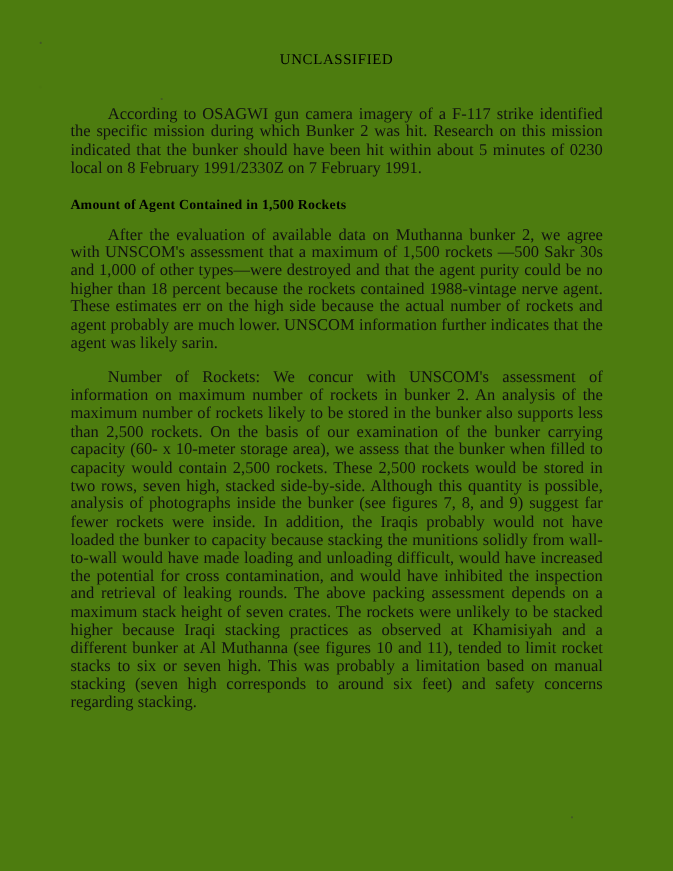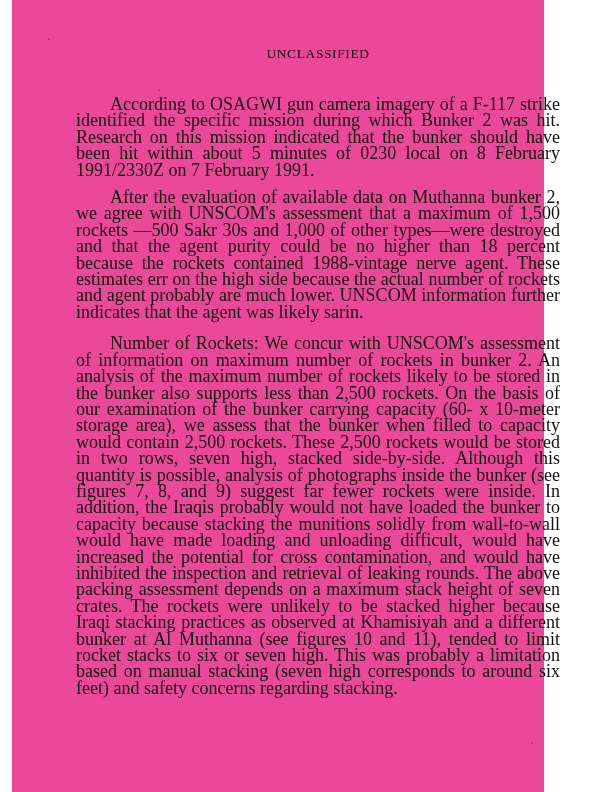--- a/index.html
+++ b/index.html
@@ -10,25 +10,25 @@
   body {
     width: 612px;
     height: 792px;
     position: relative;
     font-family: "Liberation Serif", serif;
     color: #000000;
     overflow: hidden;
   }
   .page {
     position: absolute;
-    left: 12px;
+    left: 0;
     top: 0;
-    width: 532px;
+    width: 612px;
     height: 792px;
-    background: #ec4899;
+    background: #4d7c0f;
   }
   .scan-noise {
     position: absolute;
     inset: 0;
     background:
       radial-gradient(circle at 6% 10%, rgba(0,0,0,0.025) 0 1px, transparent 2px),
       radial-gradient(circle at 88% 72%, rgba(0,0,0,0.02) 0 1px, transparent 2px);
     pointer-events: none;
   }
   .speck {
@@ -48,21 +48,21 @@
     font-family: "Liberation Serif", serif;
   }
   .content {
     position: absolute;
     left: 64px;
     top: 96px;
     width: 484px;
   }
   p.body-par {
     margin: 0 0 11px 0;
-    font-size: 18px;
+    font-size: 15px;
     line-height: 16.4px;
     text-align: justify;
     text-justify: inter-word;
     color: #111111;
   }
   p.indent {
     text-indent: 34px;
   }
   h2.section-head {
     margin: 16px 0 12px 0;
@@ -85,20 +85,21 @@
   <div class="speck" style="left:36px; top:38px; width:2px; height:2px;"></div>
   <div class="speck" style="left:146px; top:89px; width:2px; height:2px;"></div>
   <div class="speck" style="left:519px; top:742px; width:2px; height:2px;"></div>
 
   <div class="classification">UNCLASSIFIED</div>
 
   <div class="content">
 
     <p class="body-par indent">According to OSAGWI gun camera imagery of a F-117 strike identified the specific mission during which Bunker 2 was hit.  Research on this mission indicated that the bunker should have been hit within about 5 minutes of 0230 local on 8 February 1991/2330Z on 7 February 1991.</p>
 
+    <h2 class="section-head">Amount of Agent Contained in 1,500 Rockets</h2>
 
     <p class="body-par indent">After the evaluation of available data on Muthanna bunker 2, we agree with UNSCOM's assessment that a maximum of 1,500 rockets —500 Sakr 30s and 1,000 of other types—were destroyed and that the agent purity could be no higher than 18 percent because the rockets contained 1988-vintage nerve agent.  These estimates err on the high side because the actual number of rockets and agent probably are much lower.  UNSCOM information further indicates that the agent was likely sarin.</p>
 
     <div class="gap-sm"></div>
 
     <p class="body-par indent"><span class="run-in">Number of Rockets:</span><span> We concur with UNSCOM's assessment of information on maximum number of rockets in bunker 2.  An analysis of the maximum number of rockets likely to be stored in the bunker also supports less than 2,500 rockets.  On the basis of our examination of the bunker carrying capacity (60- x 10-meter storage area), we assess that the bunker when filled to capacity would contain 2,500 rockets.  These 2,500 rockets would be stored in two rows, seven high, stacked side-by-side.  Although this quantity is possible, analysis of photographs inside the bunker (see figures 7, 8, and 9) suggest far fewer rockets were inside.  In addition, the Iraqis probably would not have loaded the bunker to capacity because stacking the munitions solidly from wall-to-wall would have made loading and unloading difficult, would have increased the potential for cross contamination, and would have inhibited the inspection and retrieval of leaking rounds.  The above packing assessment depends on a maximum stack height of seven crates. The rockets were unlikely to be stacked higher because Iraqi stacking practices as observed at Khamisiyah and a different bunker at Al Muthanna (see figures 10 and 11), tended to limit rocket stacks to six or seven high.  This was probably a limitation based on manual stacking (seven high corresponds to around six feet) and safety concerns regarding stacking.</span></p>
 
   </div>
 </div>
 

